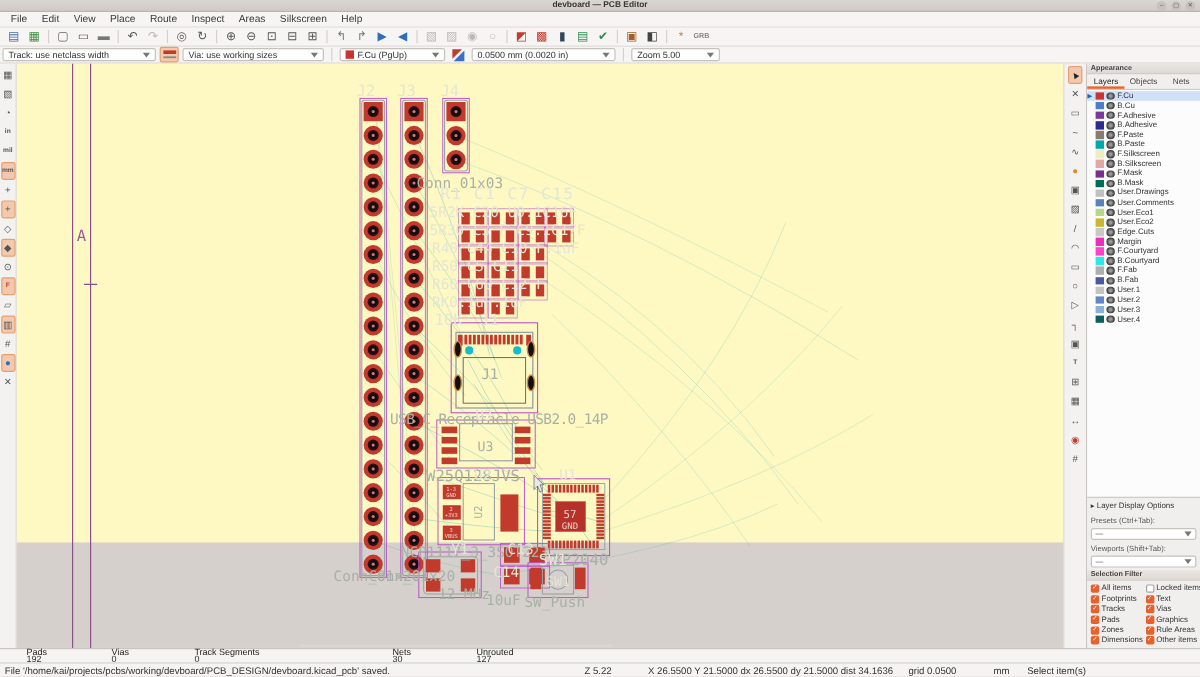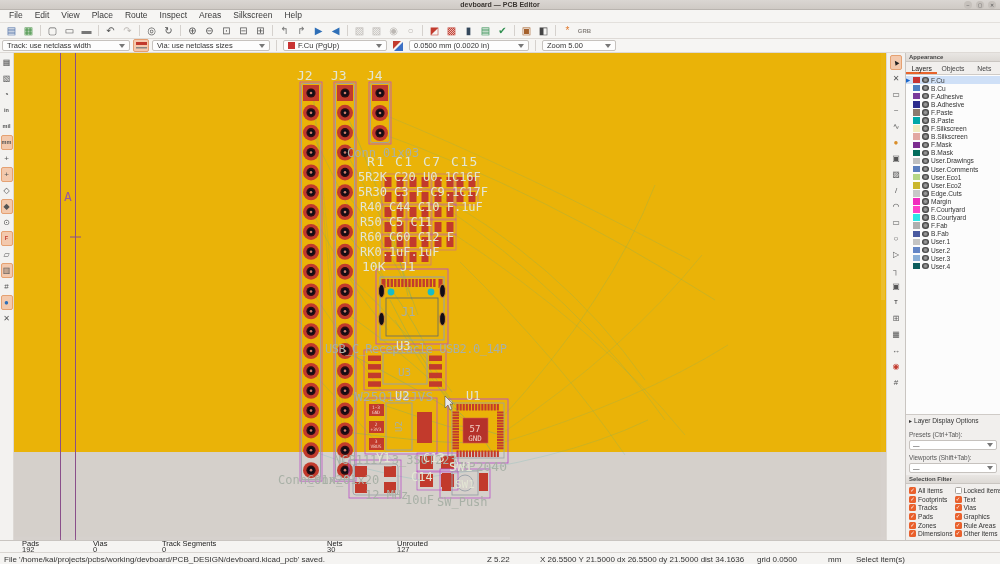--- a/index.html
+++ b/index.html
@@ -37,21 +37,21 @@
   .main { height:487px; display:flex; }
   .side { background:#f3f2f0; display:flex; flex-direction:column; align-items:center; padding-top:2px; }
   .side.left { width:14px; border-right:1px solid #ddd9d5; }
   .side.right { width:19px; border-left:1px solid #ddd9d5; }
   .sicon { width:12px; height:15px; font-size:8px; line-height:15px; text-align:center; color:#555;
            border-radius:2px; margin-bottom:1px; }
   .sicon.txt { font-size:5.5px; font-weight:bold; }
   .sicon.active { background:#f3c9ad; border:1px solid #e5a172; line-height:13px; }
   .cursor-arrow { display:inline-block; transform:rotate(-35deg); color:#222; }
 
-  .canvas { width:872px; height:399px; background:#eab308; position:relative; }
+  .canvas { width:872px; height:399px; background:#fef9c3; position:relative; }
   svg text { font-family:"DejaVu Sans Mono", monospace; }
   .ref { fill:#e3e6d4; } .val { fill:#a8b0a6; } .pad { fill:#f2cfc6; } .sheet { fill:#9a5b9a; }
 
   
   .panel { width:95px; background:#f1efed; border-left:1px solid #c9c5c1; display:flex; flex-direction:column; }
   .phead { height:9px; background:linear-gradient(#e9e6e3,#ddd9d5); border-bottom:1px solid #c9c5c1;
            font-size:6px; font-weight:bold; color:#444; padding:1px 0 0 3px; }
   .tabs { height:13px; display:flex; background:#f1efed; border-bottom:1px solid #cfcbc7; }
   .tab { flex:1; font-size:6.8px; color:#444; text-align:center; padding-top:3px; }
   .tab.active { border-bottom:2px solid #e8642c; color:#222; }
@@ -158,25 +158,25 @@
       <span>Track: use netclass width</span>
       <span class="chev" style="margin-left:auto"></span>
     </div>
     <div class="tbtn active">
       <svg width="11" height="9">
         <rect x="0" y="1" width="11" height="3" fill="#c23a2c"></rect>
           <rect x="0" y="6" width="11" height="1.5" fill="#8a8580"></rect>
       </svg>
     </div>
     <div class="combo" style="width:118px">
-      <span>Via: use netclass sizes</span>
+      <span>Via: use working sizes</span>
       <span class="chev" style="margin-left:auto"></span>
     </div>
     <div class="tsep"></div>
-    <div class="combo" style="width:104px">
+    <div class="combo" style="width:88px">
       <span class="swatch-sm"></span>
       <span>F.Cu (PgUp)</span>
       <span class="chev" style="margin-left:auto"></span>
     </div>
     <div class="tbtn">
       <svg width="12" height="12">
         <path d="M2 11 L11 2 L11 11 Z" fill="#3b6fc4"></path>
           <path d="M1 1 L9 1 L1 9 Z" fill="#c23a2c"></path>
       </svg>
     </div>

